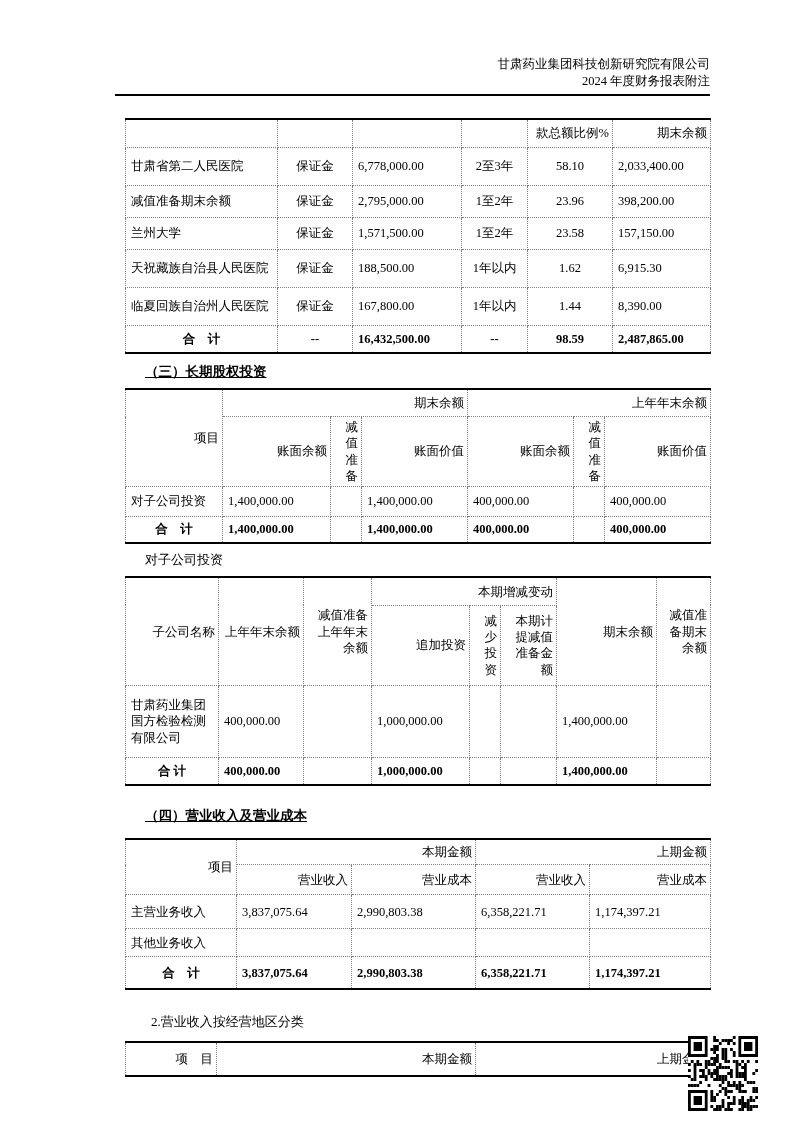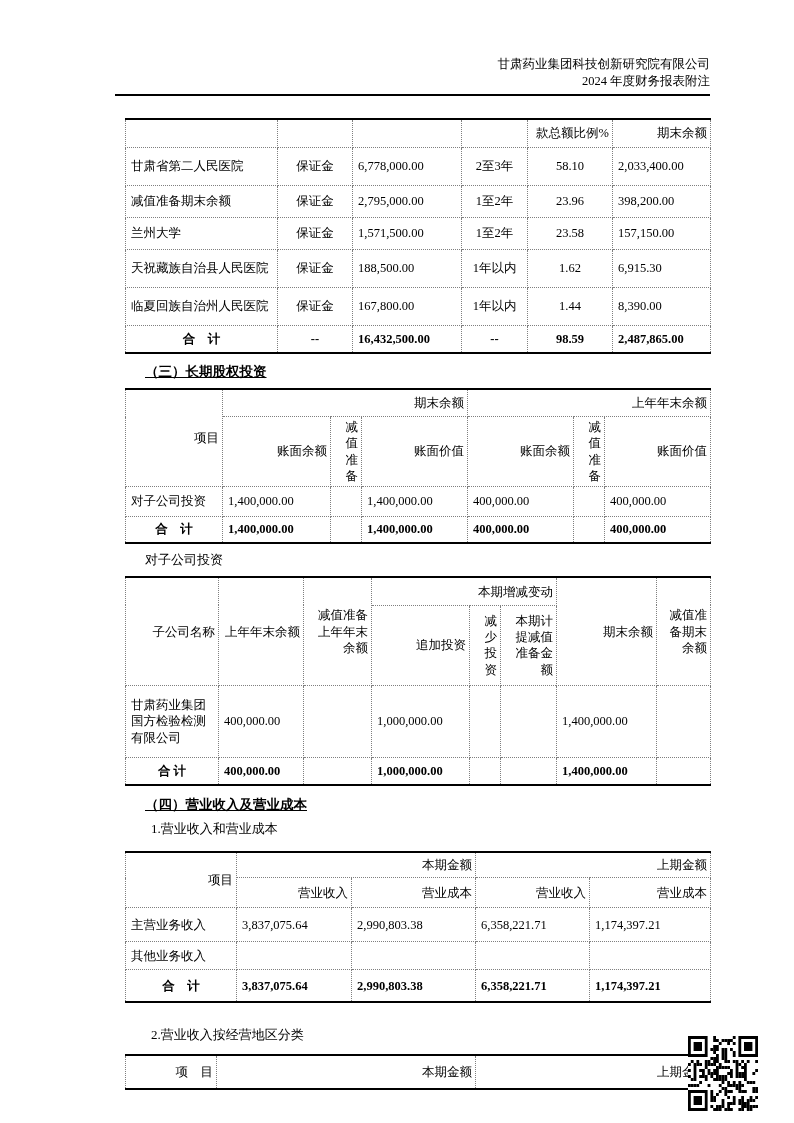--- a/index.html
+++ b/index.html
@@ -27,21 +27,21 @@
   .th-narrow { padding:2px 8px; }
   .al { text-align:left;margin-left:24px; } .ac { text-align:center; } .ar { text-align:left; }
   .total td { font-weight:bold; }
   .rh26{height:26px}.rh28{height:28px}.rh30{height:30px}.rh32{height:32px}
   .rh34{height:34px}.rh38{height:38px}.rh44{height:44px}.rh72{height:72px}.rh80{height:80px}
   .sec-title { font-weight:bold; font-size:13.5px; margin:9px 0 7px 30px; line-height:1.3;text-decoration:underline; }
   .sub-title { font-size:13px; margin:7px 0 11px 36px; line-height:1.3; }
   .note-line { font-size:13px; margin:8px 0 8px 30px; line-height:1.3; }
   .mt22 { margin-top:22px; }
   .mt13 { margin-top:13px; }
-  .mt10 { margin-top:10px; }
+  .mt10 { margin-top:21px; }
   .page-footer { text-align:center; font-size:12px; margin-top:46px; }
   .qr-box { position:absolute; left:688px; top:1036px; width:70px; height:75px; }
 </style>
 </head>
 <body>
 
 <div class="content">
 
   <div class="page-header">
     <span>甘肃药业集团科技创新研究院有限公司</span>
@@ -208,21 +208,20 @@
       <td class="ar">1,000,000.00</td>
       <td class="ac"></td>
       <td class="ac"></td>
       <td class="ar">1,400,000.00</td>
       <td class="ac"></td>
     </tr>
   </tbody>
     </table>
 
   <div class="sec-title mt10">（四）营业收入及营业成本</div>
-  <div class="sub-title">1.营业收入和营业成本</div>
 
   <table class="fin-table mt13">
     <colgroup>
       <col style="width:111px">
         <col style="width:115px">
         <col style="width:124px">
       <col style="width:114px">
         <col style="width:121px">
     </colgroup>
     <tbody>

